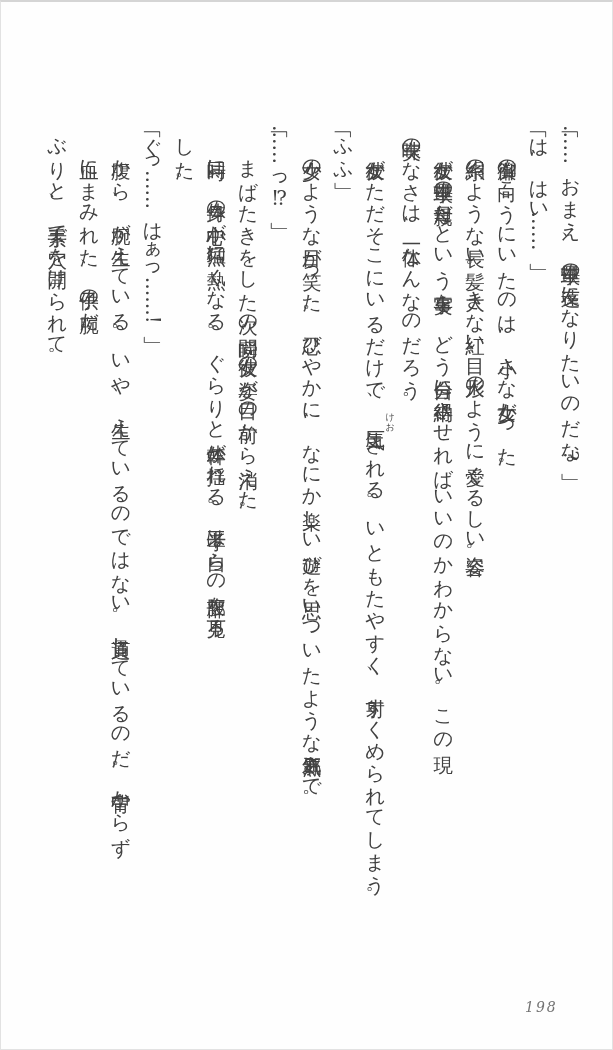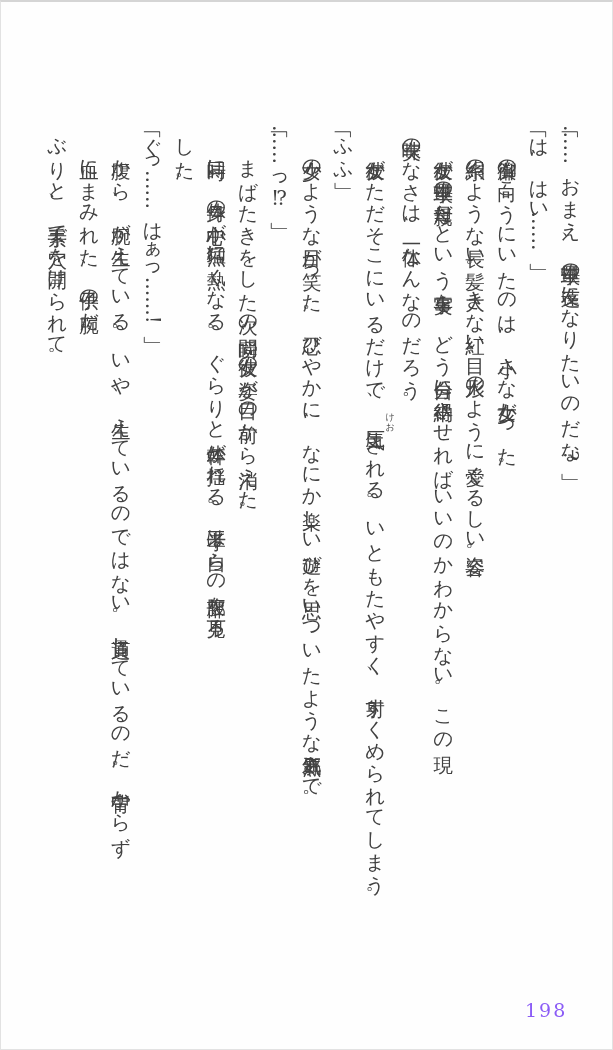--- a/index.html
+++ b/index.html
@@ -42,23 +42,24 @@
   }
   rt {
     font-size: 9px;
     color: #4c4c4c;
     letter-spacing: 0;
   }
   .page-number {
     position: absolute;
     left: 524px;
     top: 997px;
-    font-size: 19px;
+    font-style: italic;
+    font-size: 14px;
     letter-spacing: 2px;
-    color: #8b5cf6;
+    color: #737373;
   }
 </style>
 </head>
 <body>
 
 <div class="page">
   <div class="text-block" id="text-block">
       <div class="text-line">「……おまえ、瑛里華の友達になりたいのだな?」</div>
       <div class="text-line">「は、はい……」</div>
       <div class="text-line indented">御簾の向こうにいたのは、小さな少女だった。</div>

